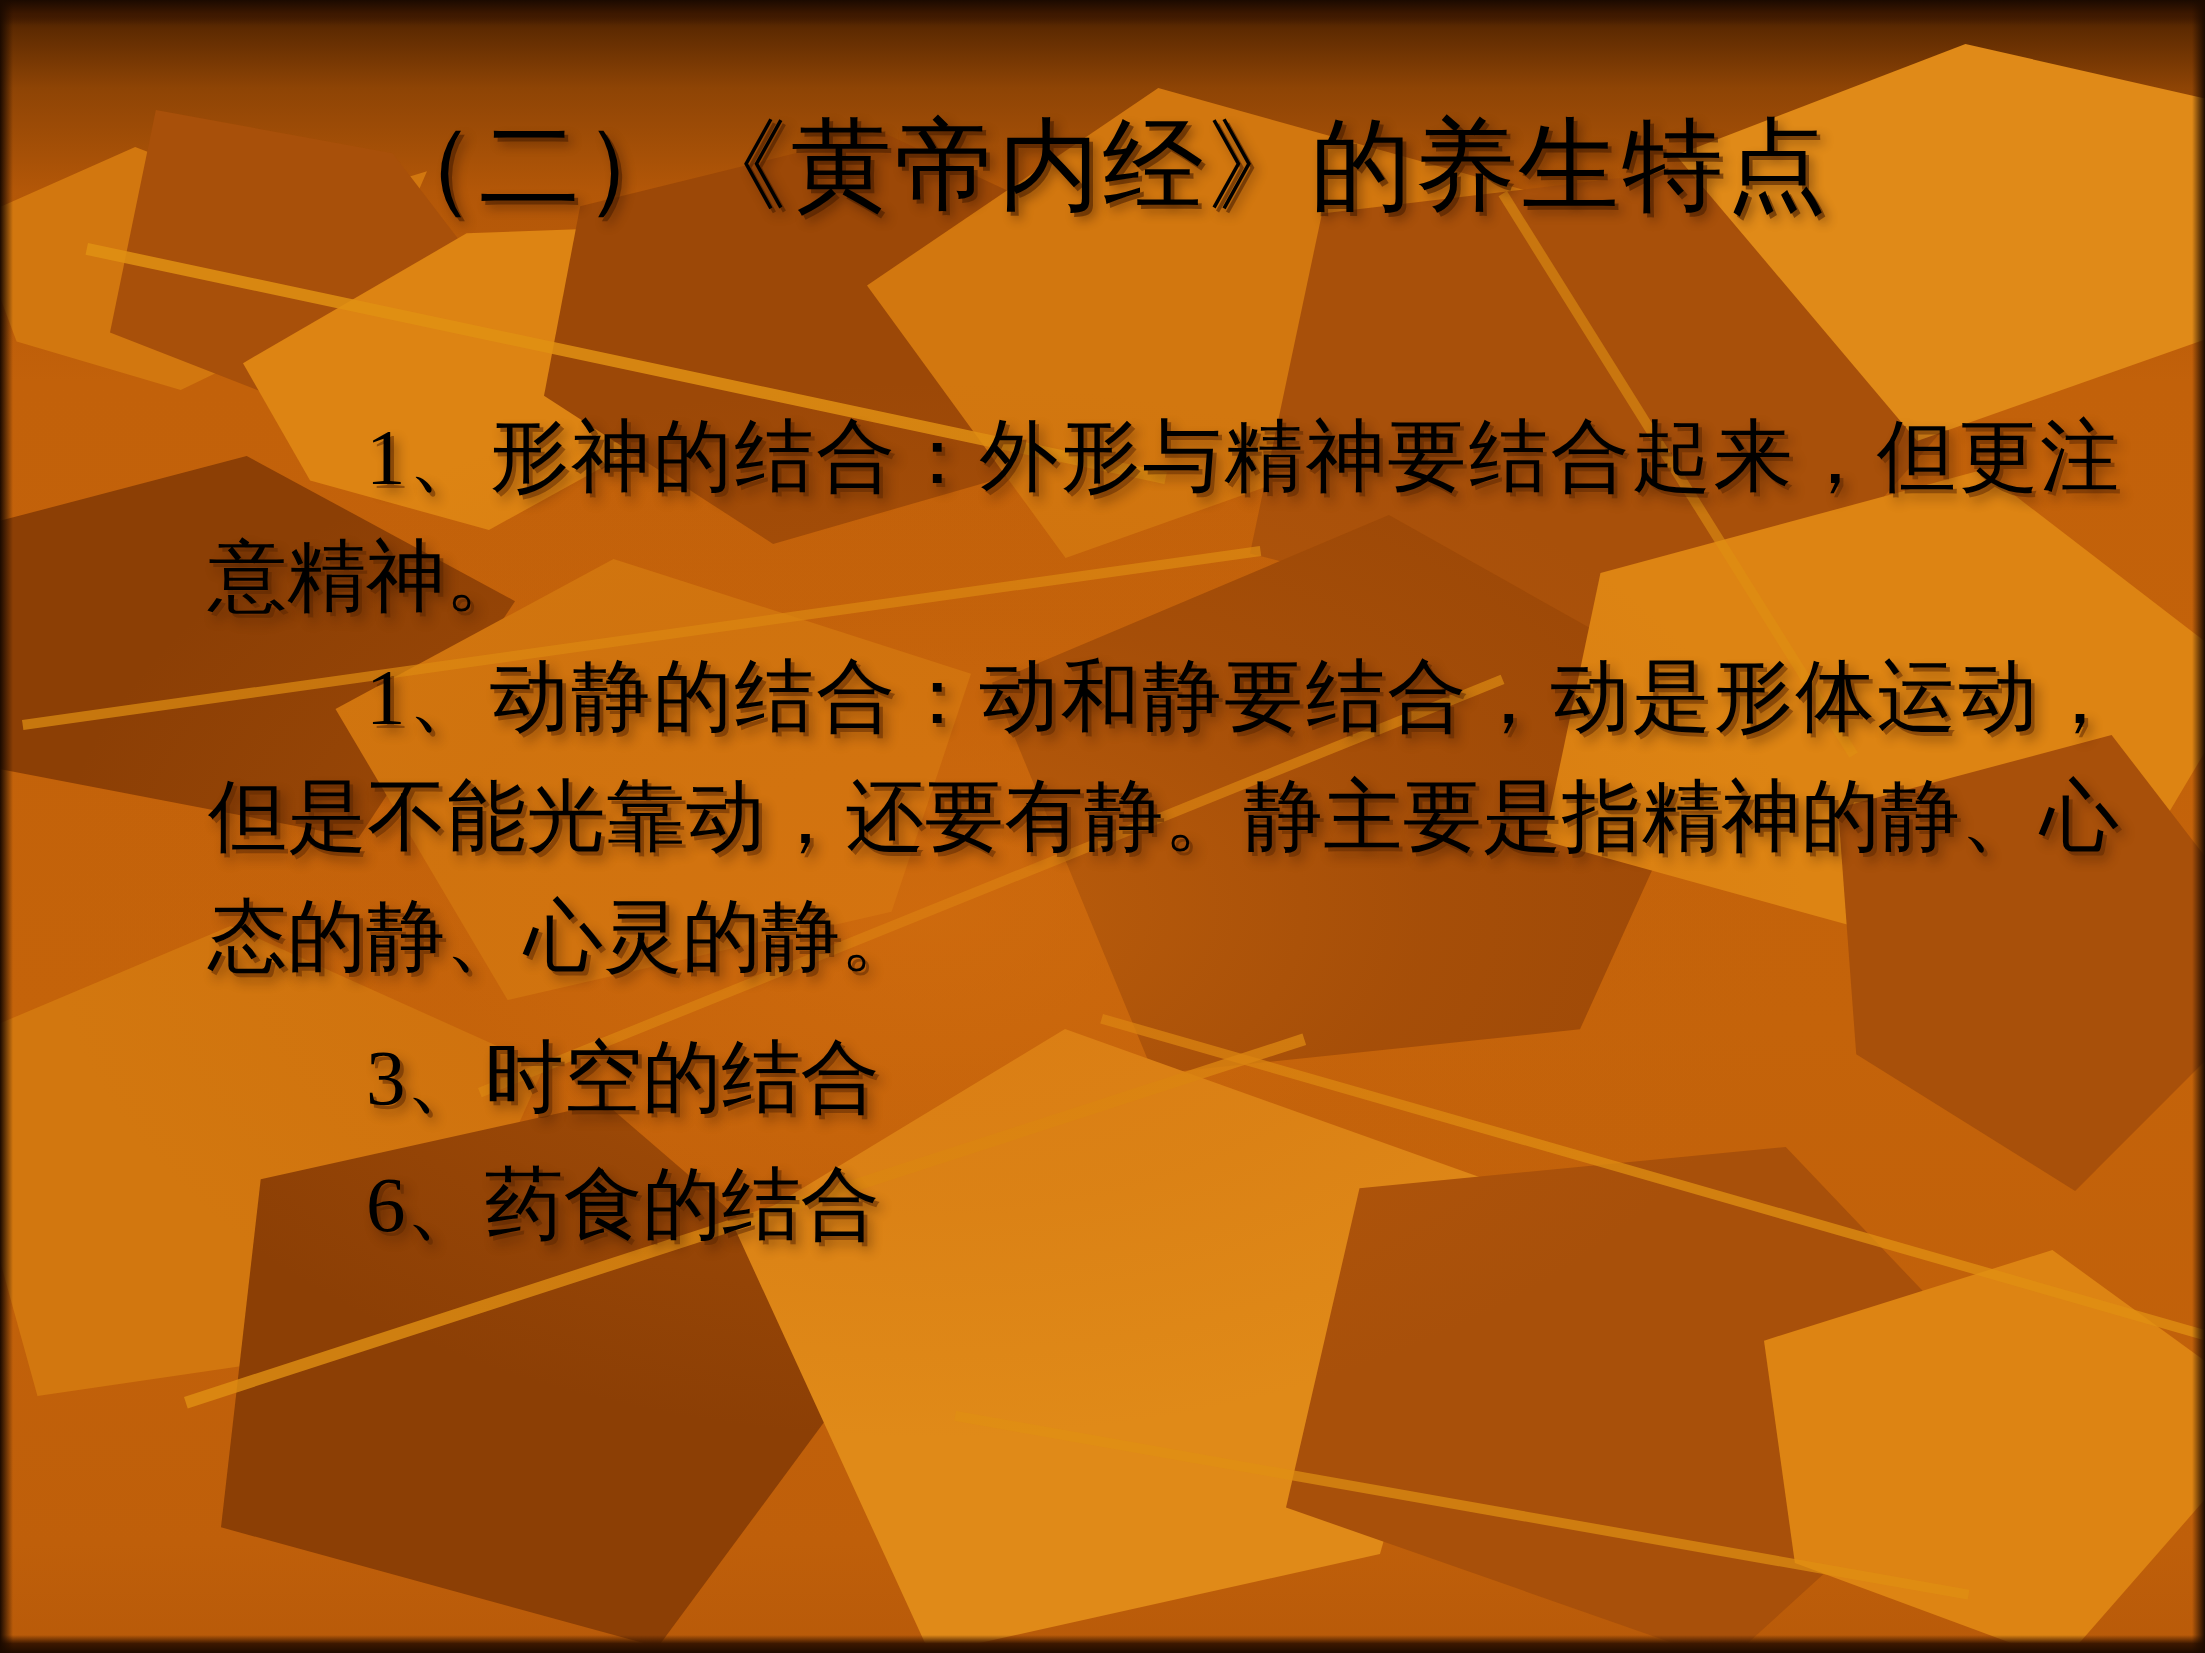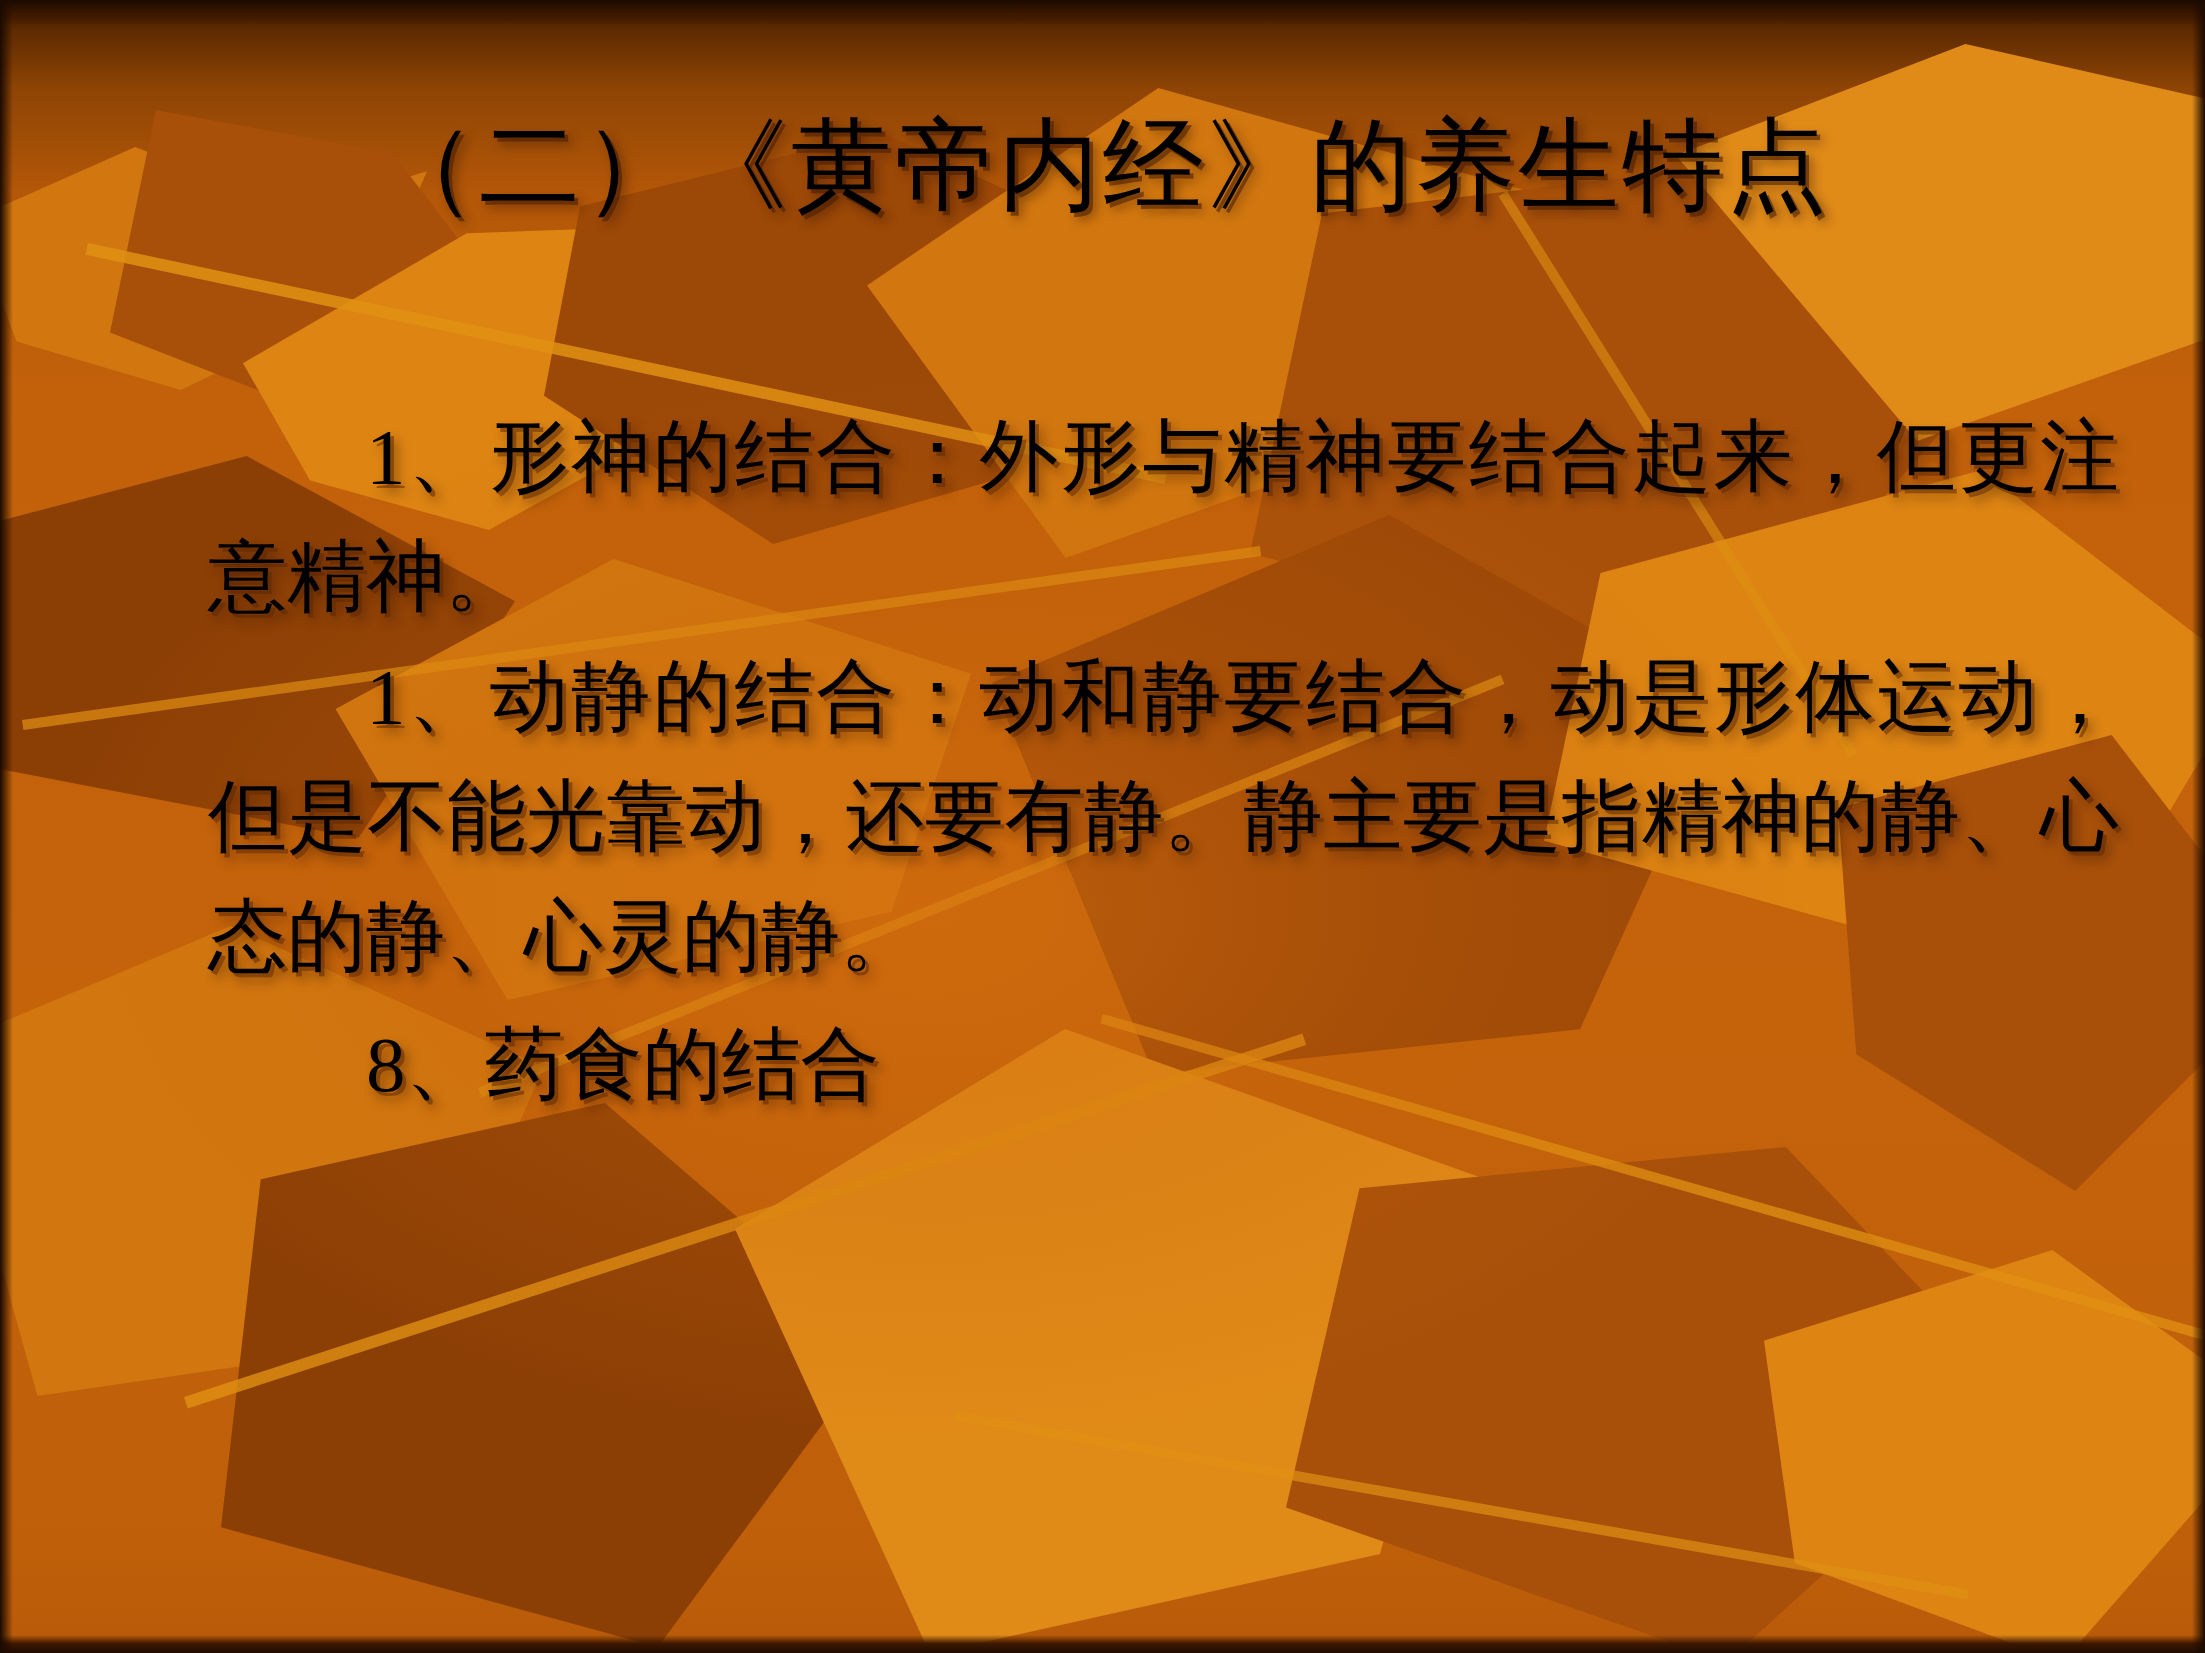--- a/index.html
+++ b/index.html
@@ -161,18 +161,19 @@
   <div class="frame-left"></div>
   <div class="frame-right"></div>
 
   <div class="content">
 
     <div id="title">（二）《黄帝内经》的养生特点</div>
 
     <div id="body">
       <p class="para p1">1、形神的结合：外形与精神要结合起来，但更注意精神。</p>
       <p class="para p2">1、动静的结合：动和静要结合，动是形体运动，但是不能光靠动，还要有静。静主要是指精神的静、心态的静、心灵的静。</p>
-      <p class="para short p4">8、药食的结合</p>
+      <p class="para short p3">3、时空的结合</p>
+      <p class="para short p4">6、药食的结合</p>
     </div>
 
   </div>
 </div>
 
 
 </body></html>

